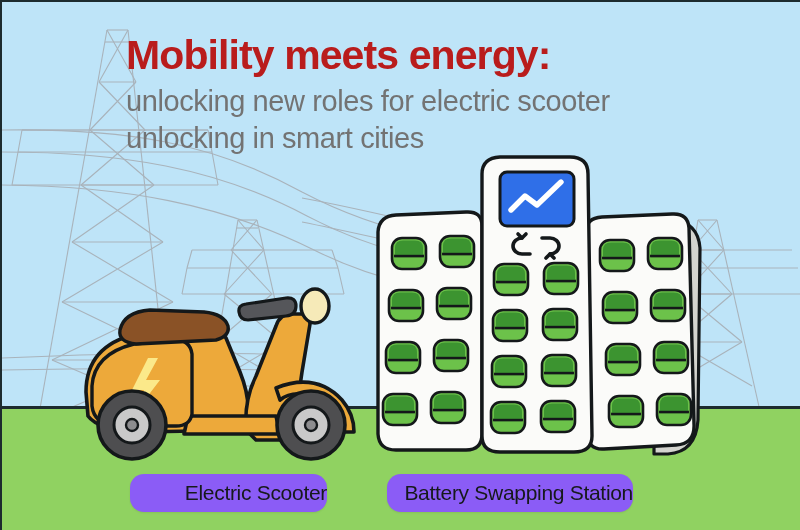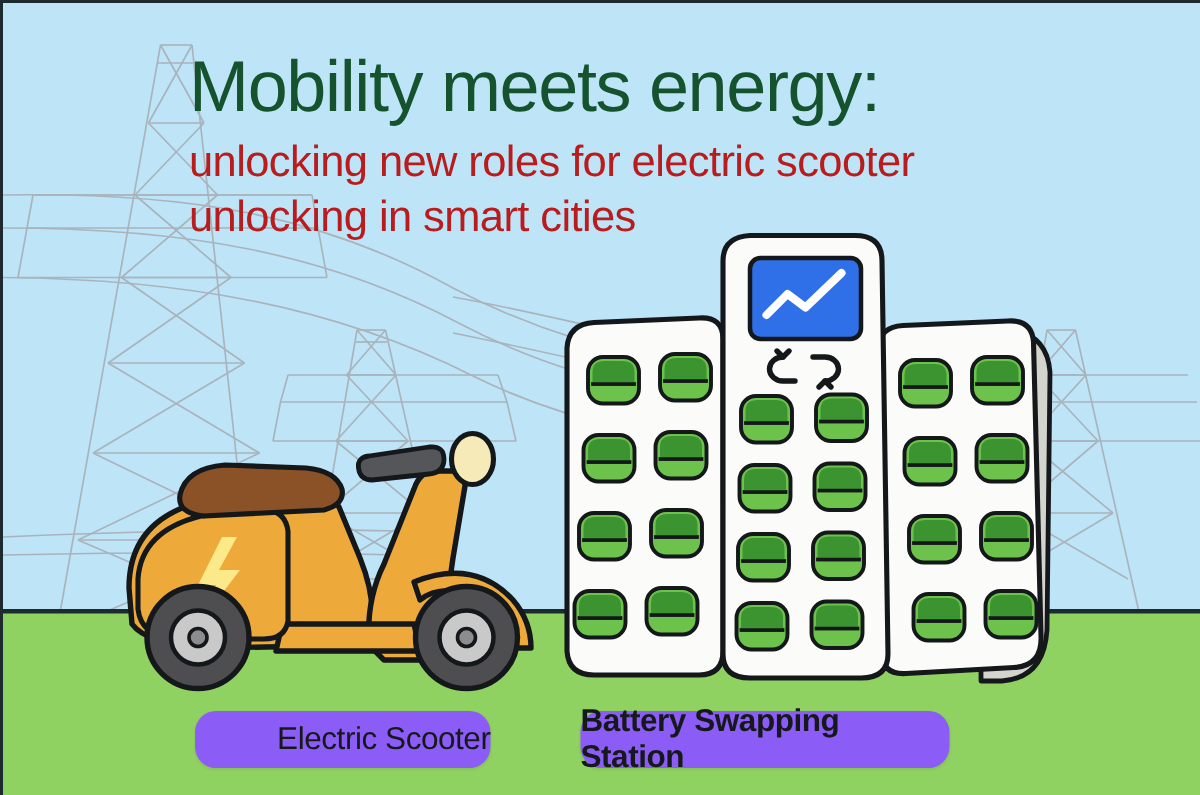--- a/index.html
+++ b/index.html
@@ -44,31 +44,31 @@
   }
 
   
   .headline-block {
     position: absolute;
     left: 124px;
     top: 33px;
     width: 640px;
   }
   .title {
-    font-size: 48px;
-    font-weight: normal;
-    color: #14532d;
+    font-size: 41px;
+    font-weight: bold;
+    color: #b91c1c;
     letter-spacing: -0.9px;
     line-height: 1.02;
     margin: 0;
   }
   .subtitle {
     font-size: 29px;
     font-weight: normal;
-    color: #b91c1c;
+    color: #737373;
     letter-spacing: -0.4px;
     line-height: 1.28;
     margin: 6px 0 0 0;
   }
 
   
   .scooter {
     position: absolute;
     left: 78px;
     top: 278px;
@@ -103,21 +103,20 @@
     left: 128px;
     top: 472px;
     width: 197px;
     height: 38px;
   }
   .pill-station {
     left: 385px;
     top: 472px;
     width: 246px;
     height: 38px;
-    font-weight: bold;
   }
 </style>
 </head>
 <body>
 
 <div id="scene">
 
   <div class="sky"></div>
 
   <svg class="pylons" viewBox="0 0 800 420">

